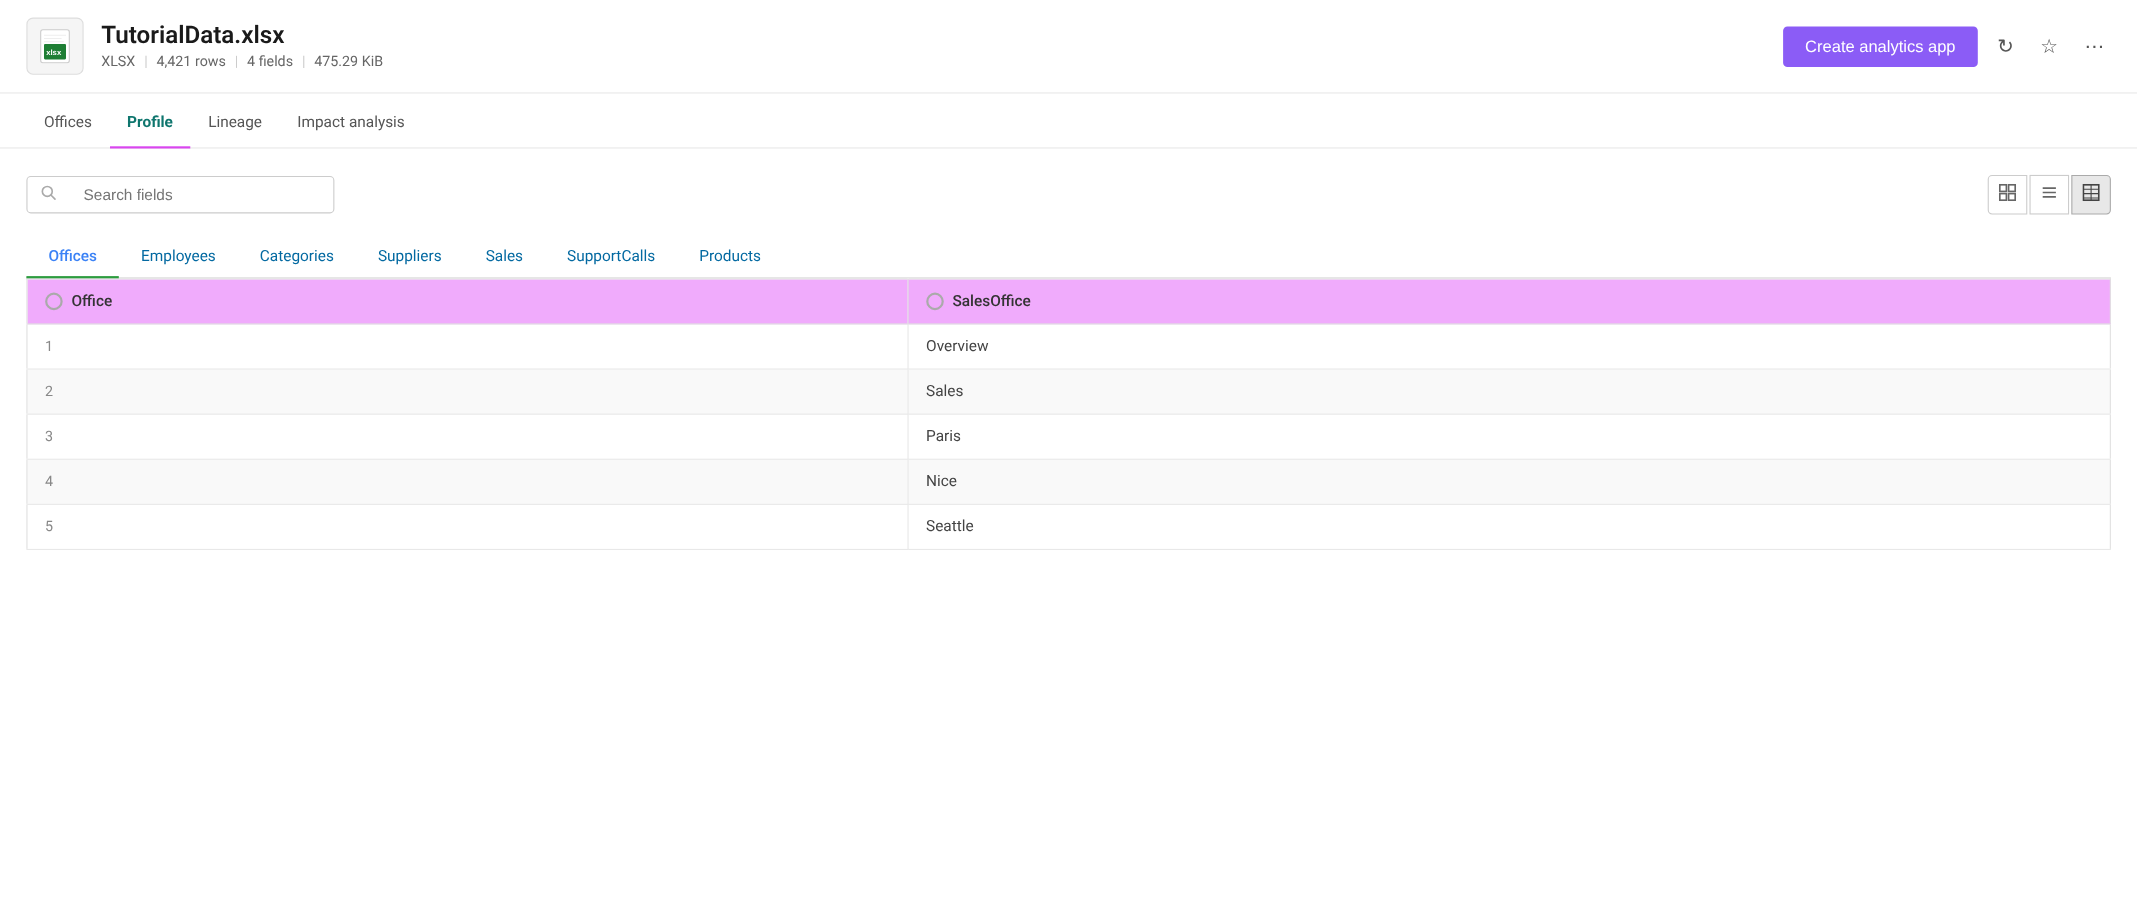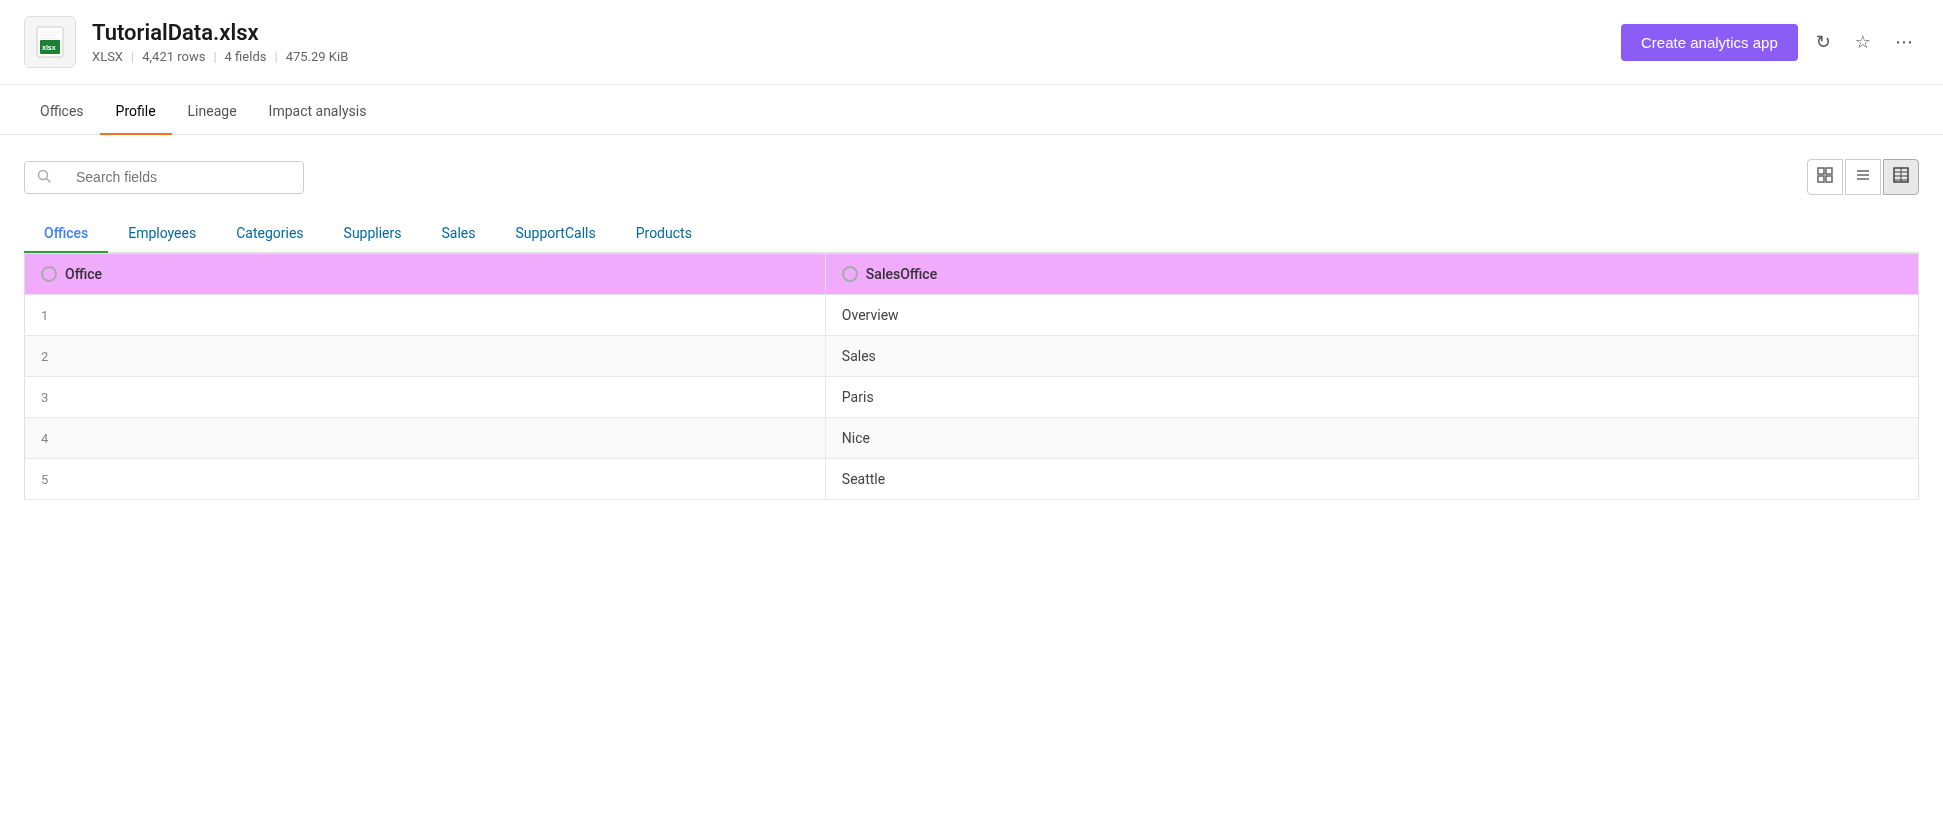--- a/index.html
+++ b/index.html
@@ -12,21 +12,21 @@
     .file-title { font-size: 22px; font-weight: 600; color: #1a1a1a; }
     .file-meta { display: flex; align-items: center; gap: 8px; color: #666; font-size: 13px; margin-top: 4px; }
     .file-meta span.sep { color: #ccc; }
     .header-right { display: flex; align-items: center; gap: 12px; }
     .btn-create { background: #8b5cf6; color: #fff; border: none; border-radius: 4px; padding: 10px 20px; font-size: 15px; font-weight: 500; cursor: pointer; }
     .icon-btn { background: none; border: none; cursor: pointer; color: #555; font-size: 18px; padding: 6px; border-radius: 4px; }
 
     
     .nav-tabs { display: flex; border-bottom: 1px solid #e8e8e8; padding: 0 24px; margin-top: 4px; }
     .nav-tab { padding: 14px 16px; font-size: 14px; color: #555; cursor: pointer; border-bottom: 2px solid transparent; margin-bottom: -1px; }
-    .nav-tab.active { color: #000000; border-bottom: 2px solid #f97316; font-weight: 400; }
+    .nav-tab.active { color: #0f766e; border-bottom: 2px solid #d946ef; font-weight: 700; }
 
     
     .content { padding: 24px; }
 
     
     .toolbar { display: flex; align-items: center; justify-content: space-between; margin-bottom: 20px; }
     .search-box { display: flex; align-items: center; border: 1px solid #ccc; border-radius: 4px; padding: 7px 12px; width: 280px; gap: 25px; }
     .search-box input { border: none; outline: none; font-size: 14px; color: #555; width: 100%; background: transparent; }
     .search-icon-svg { color: #aaa; font-size: 14px; }
     .view-toggles { display: flex; gap: 2px; }

